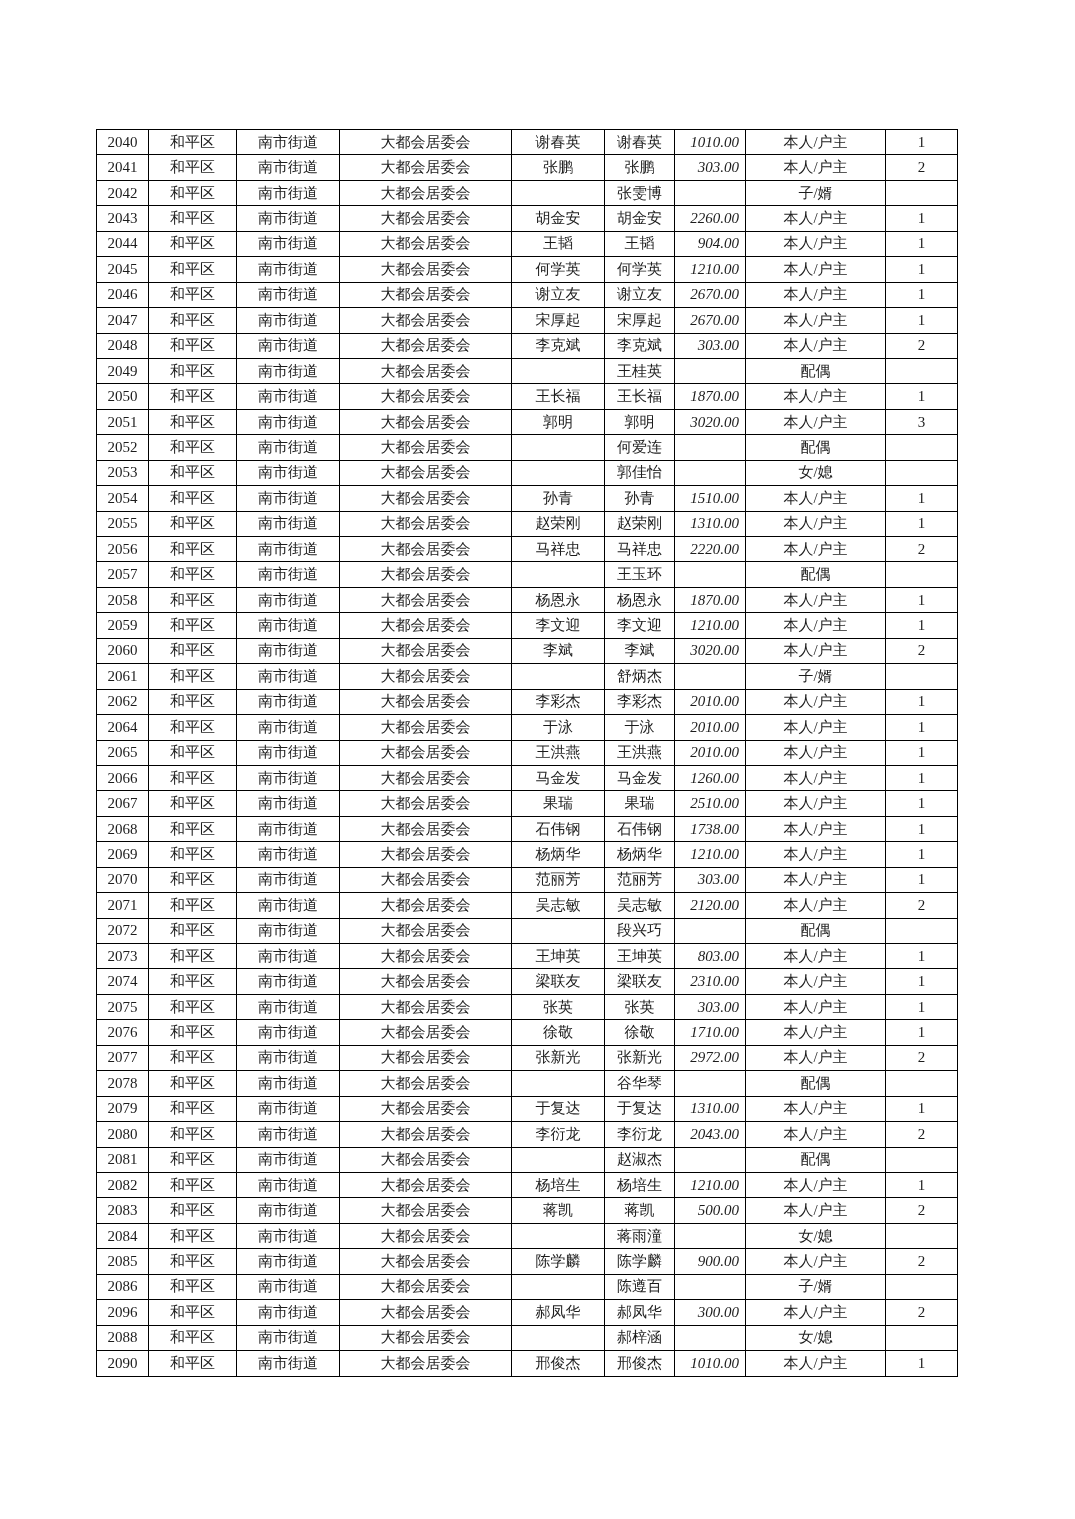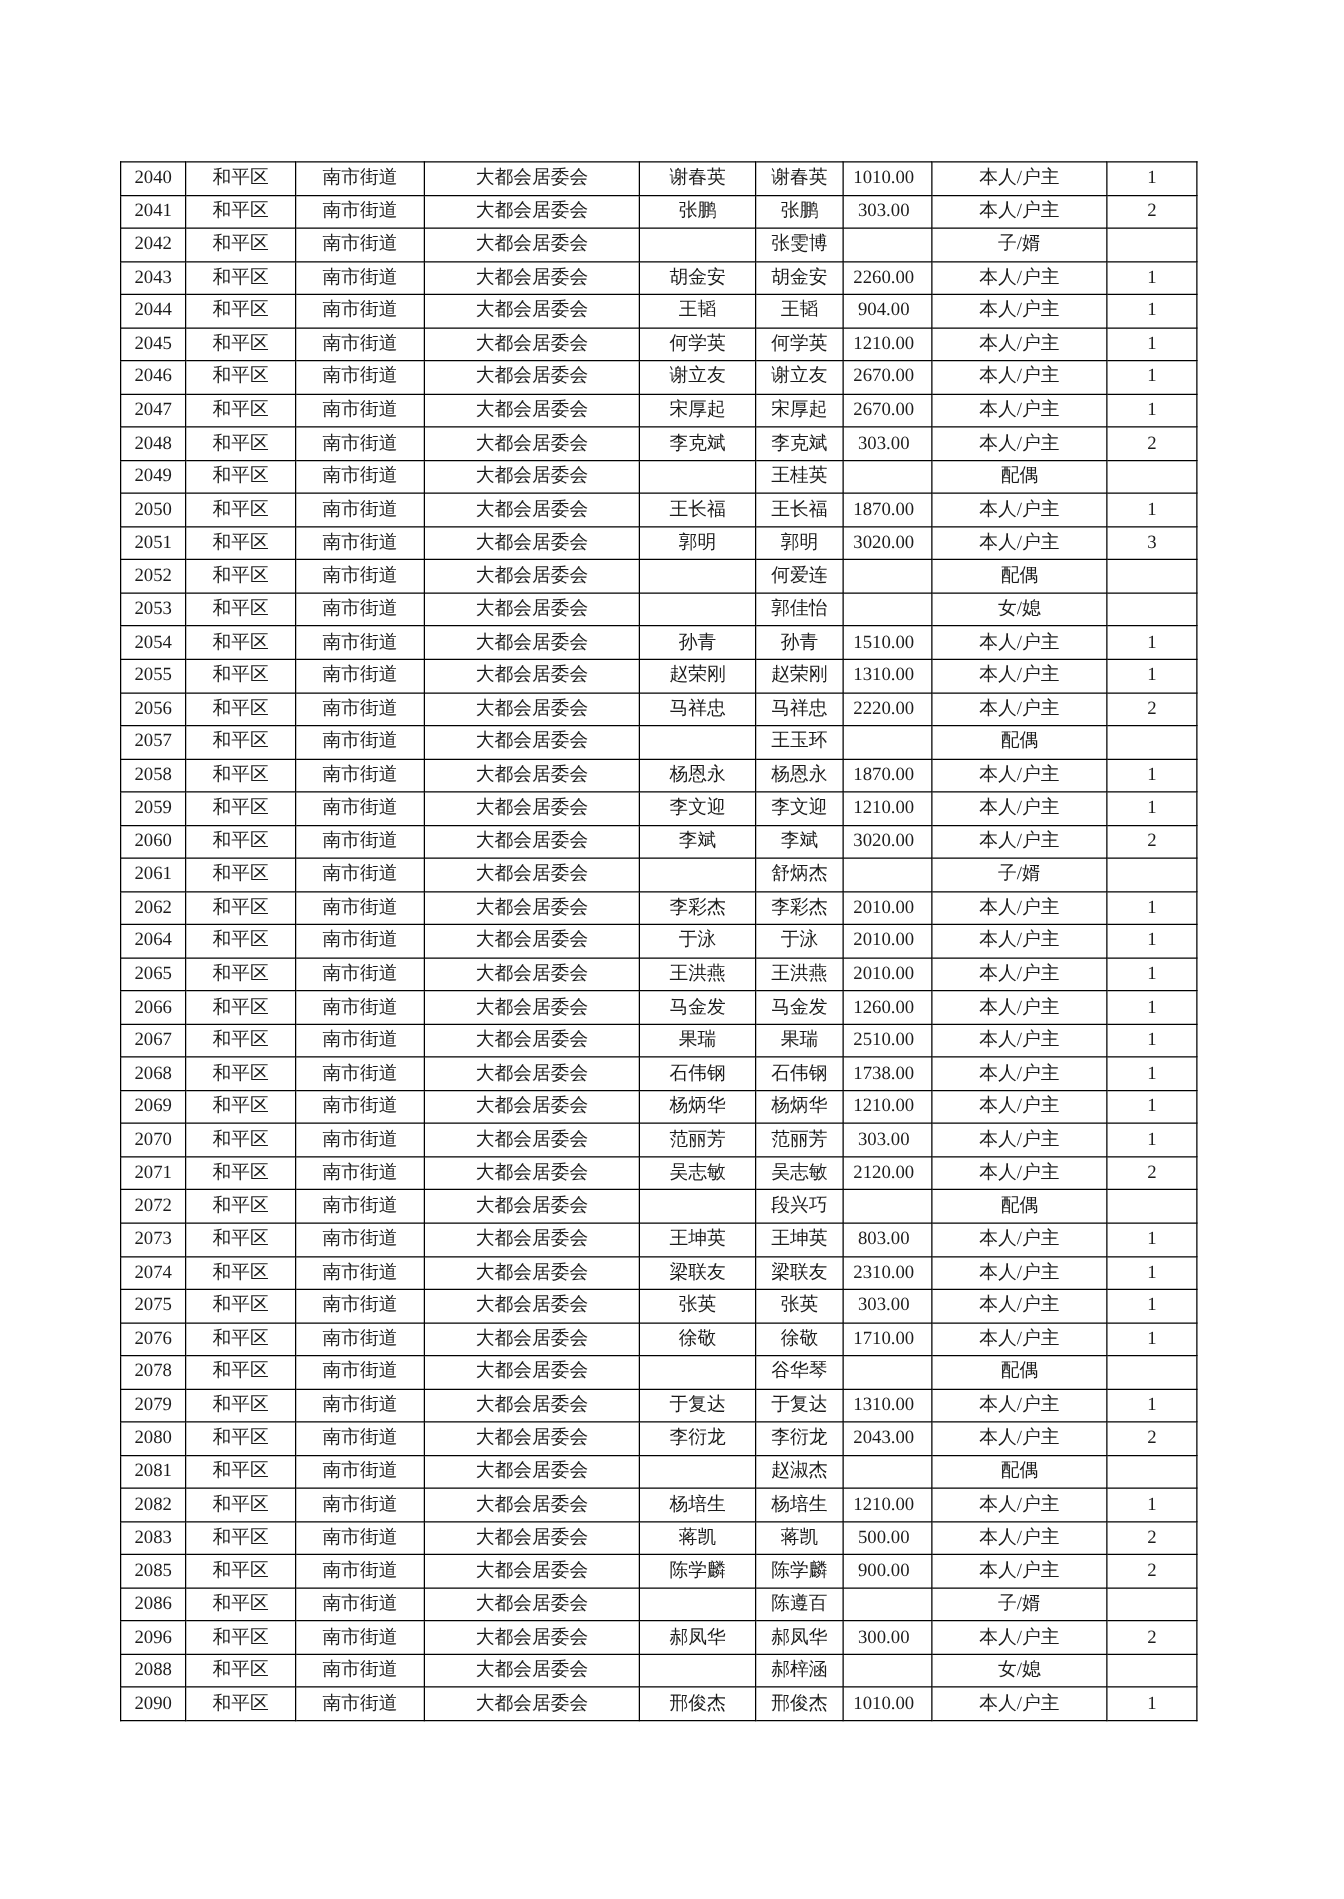--- a/index.html
+++ b/index.html
@@ -29,22 +29,23 @@
     font-size: 15px;
     color: #1c1c1c;
     text-align: center;
     vertical-align: middle;
     white-space: nowrap;
     overflow: hidden;
     padding: 0;
     line-height: 1;
   }
   table.grid td.amount {
-    text-align: center;
+    text-align: right;
     padding-right: 6px;
+    font-style: italic;
   }
   col.c1 { width: 52px; }
   col.c2 { width: 88px; }
   col.c3 { width: 103px; }
   col.c4 { width: 172px; }
   col.c5 { width: 93px; }
   col.c6 { width: 70px; }
   col.c7 { width: 71px; }
   col.c8 { width: 140px; }
   col.c9 { width: 72px; }
@@ -456,20 +457,31 @@
     <td>和平区</td>
     <td>南市街道</td>
     <td>大都会居委会</td>
     <td>徐敬</td>
     <td>徐敬</td>
     <td class="amount">1710.00</td>
     <td>本人/户主</td>
     <td>1</td>
   </tr>
         <tr>
+    <td>2077</td>
+    <td>和平区</td>
+    <td>南市街道</td>
+    <td>大都会居委会</td>
+    <td>张新光</td>
+    <td>张新光</td>
+    <td class="amount">2972.00</td>
+    <td>本人/户主</td>
+    <td>2</td>
+  </tr>
+        <tr>
     <td>2078</td>
     <td>和平区</td>
     <td>南市街道</td>
     <td>大都会居委会</td>
     <td></td>
     <td>谷华琴</td>
     <td class="amount"></td>
     <td>配偶</td>
     <td></td>
   </tr>
@@ -520,20 +532,31 @@
         <tr>
     <td>2083</td>
     <td>和平区</td>
     <td>南市街道</td>
     <td>大都会居委会</td>
     <td>蒋凯</td>
     <td>蒋凯</td>
     <td class="amount">500.00</td>
     <td>本人/户主</td>
     <td>2</td>
+  </tr>
+        <tr>
+    <td>2084</td>
+    <td>和平区</td>
+    <td>南市街道</td>
+    <td>大都会居委会</td>
+    <td></td>
+    <td>蒋雨潼</td>
+    <td class="amount"></td>
+    <td>女/媳</td>
+    <td></td>
   </tr>
         <tr>
     <td>2085</td>
     <td>和平区</td>
     <td>南市街道</td>
     <td>大都会居委会</td>
     <td>陈学麟</td>
     <td>陈学麟</td>
     <td class="amount">900.00</td>
     <td>本人/户主</td>

